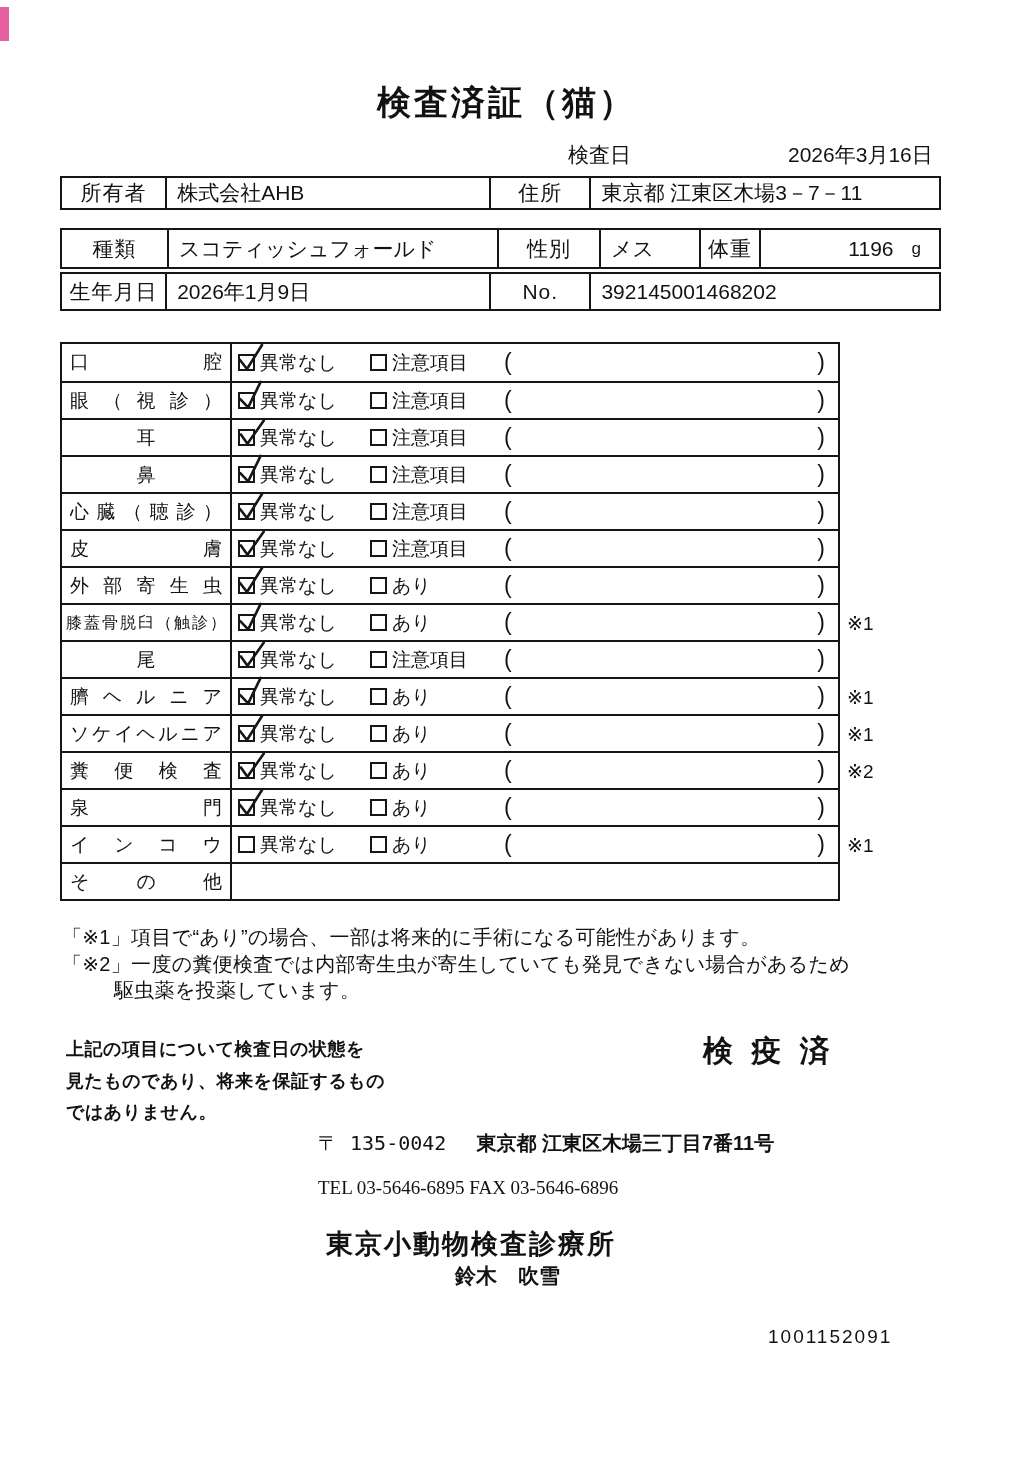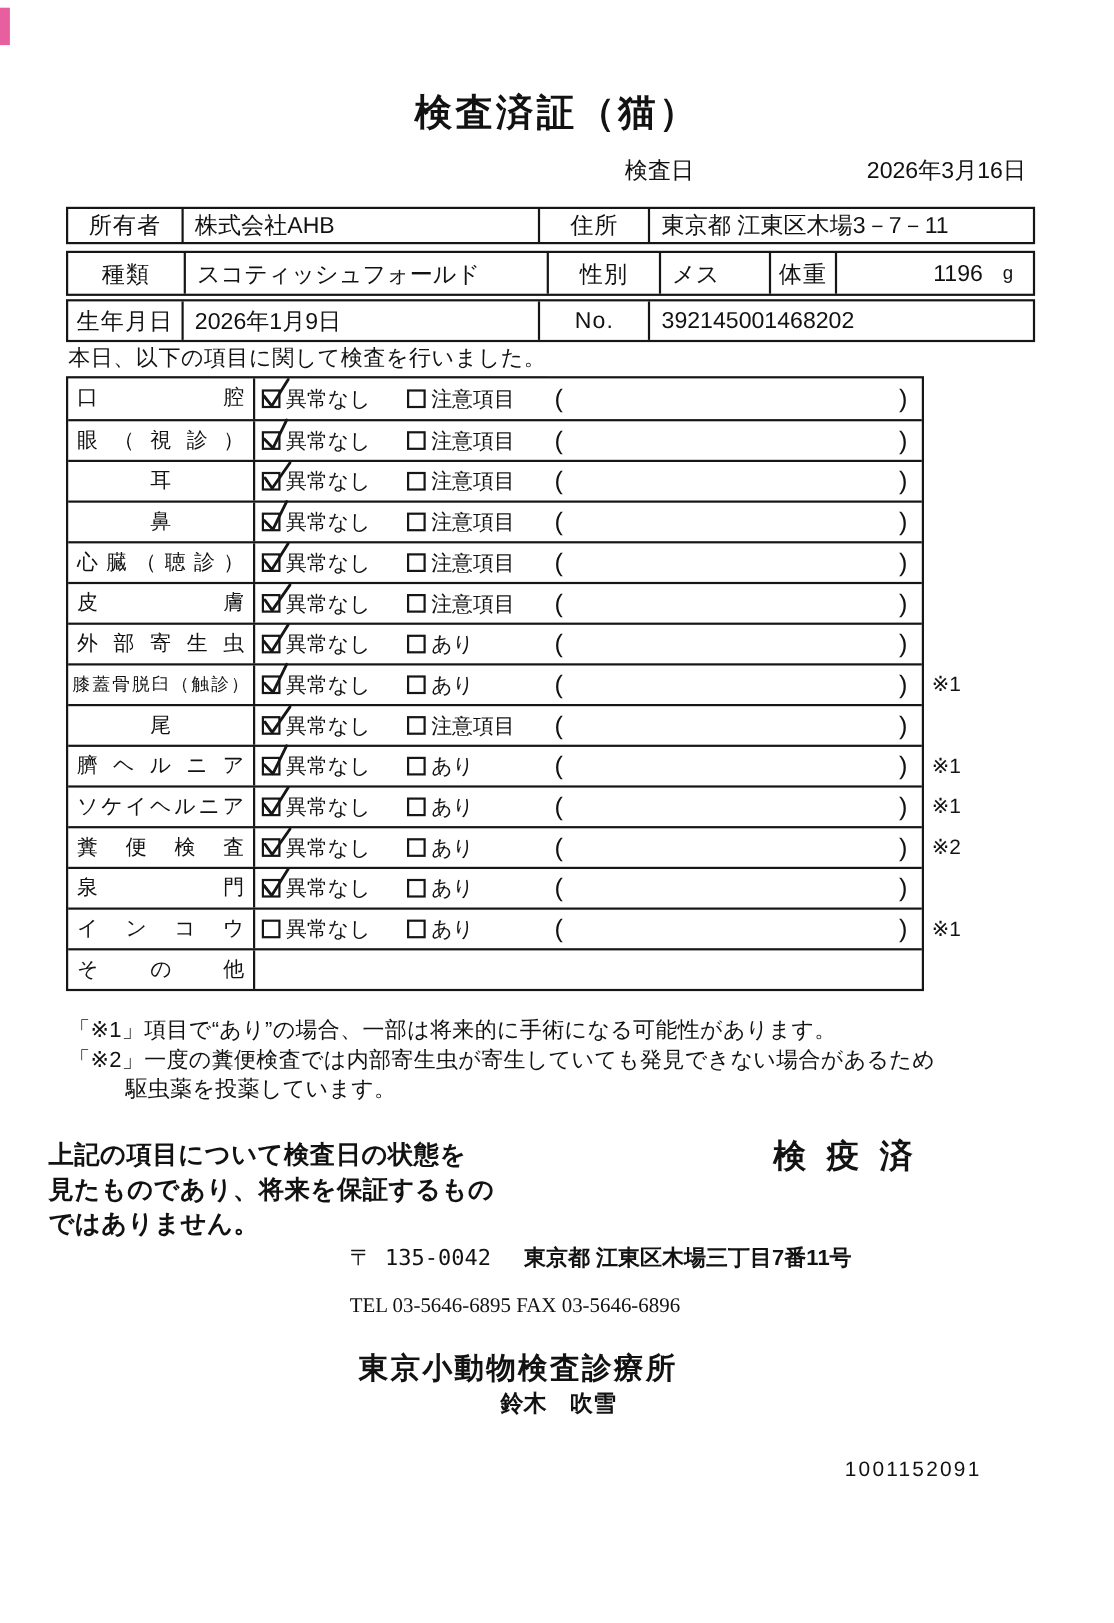--- a/index.html
+++ b/index.html
@@ -9,21 +9,21 @@
 
   .scan-artifact { position:absolute; left:0; top:7px; width:9px; height:34px; background:#e75f9f; }
 
   .title { position:absolute; top:80px; left:0; width:100%; text-align:center;
            font-size:34px; font-weight:bold; letter-spacing:3px; }
 
   .date-label { position:absolute; top:141px; left:568px; font-size:21px; }
   .date-value { position:absolute; top:141px; left:788px; font-size:21px; }
 
   .info-table { position:absolute; left:60px; display:flex; border:2px solid #161616; background:#fff; }
-  .t1 { top:188px; width:881px; height:34px;justify-content:flex-end; }
+  .t1 { top:176px; width:881px; height:34px; }
   .t2 { top:228px; width:881px; height:41px; }
   .t3 { top:272px; width:881px; height:39px; }
   .cell { display:flex; align-items:center; font-size:21px; padding:0 10px; overflow:hidden; white-space:nowrap; }
   .cell + .cell { border-left:2px solid #161616; }
   .cell.label { justify-content:center; padding:0 4px; letter-spacing:1px; }
   .w105{width:105px}.w330{width:330px}.w90{width:102px}.w356{width:356px}
   .w100{width:100px}.w80{width:60px}.w176{width:176px}
   .weight-cell { justify-content:flex-end; gap:18px; padding-right:14px;padding-left:44px; }
   .weight-unit { font-size:17px; }
 
@@ -45,21 +45,21 @@
   .exam-row:nth-child(even) .check { transform:rotate(-6deg); }
   .exam-row:nth-child(3n) .check { transform:rotate(3deg) translateX(1px); }
   .paren { position:absolute; top:50%; transform:translateY(-52%); font-size:23px; }
   .paren-open { left:272px; } .paren-close { right:13px; }
   .row-mark { position:absolute; left:calc(100% + 9px); top:50%; transform:translateY(-50%);
               font-size:19px; white-space:nowrap; }
 
   .footnotes { position:absolute; top:924px; left:62px; font-size:20px; line-height:26.5px; letter-spacing:.3px; }
   .footnote.indent { padding-left:52px; }
 
-  .disclaimer { position:absolute; top:1034px; left:44px; font-size:23px; font-weight:600; line-height:31.5px; letter-spacing:.5px; }
+  .disclaimer { position:absolute; top:1034px; left:66px; font-size:18px; font-weight:600; line-height:31.5px; letter-spacing:.5px; }
 
   .stamp { position:absolute; top:1031px; left:703px; font-size:30px; font-weight:600; letter-spacing:5px; }
 
   .postal-line { position:absolute; top:1130px; left:318px; font-size:20px; display:flex; gap:30px; font-weight:600; }
   .postal-code { font-family:"DejaVu Sans Mono","Liberation Mono",monospace; font-weight:normal; }
   .tel-line { position:absolute; top:1177px; left:318px; font-size:19px;
               font-family:Liberation Serif, serif; }
   .clinic-name { position:absolute; top:1226px; left:326px; font-size:27px; font-weight:600; letter-spacing:2px; }
   .vet-name { position:absolute; top:1262px; left:455px; font-size:21px; font-weight:600;text-align:right; }
   .serial { position:absolute; top:1296px; left:768px; font-size:19px; letter-spacing:2px;margin-top:30px; }
@@ -95,21 +95,20 @@
     </div>
   </div>
 
   <div class="info-table t3">
     <div class="cell label w105">生年月日</div>
     <div class="cell w330">2026年1月9日</div>
     <div class="cell label w90">No.</div>
     <div class="cell w356">392145001468202</div>
   </div>
 
-  <div class="intro">本日、以下の項目に関して検査を行いました。</div>
 
   <div class="exam-table">
   <div class="exam-row">
     <div class="exam-label">口腔</div>
     <div class="exam-content">
       <span class="opt opt1">
         <span class="checkbox">
           <svg class="check" viewBox="0 0 28 30">
             <path d="M3 17 L10 26 L25 2" fill="none" stroke="#161616" stroke-width="2.6" stroke-linecap="round" stroke-linejoin="round"></path>
           </svg>

